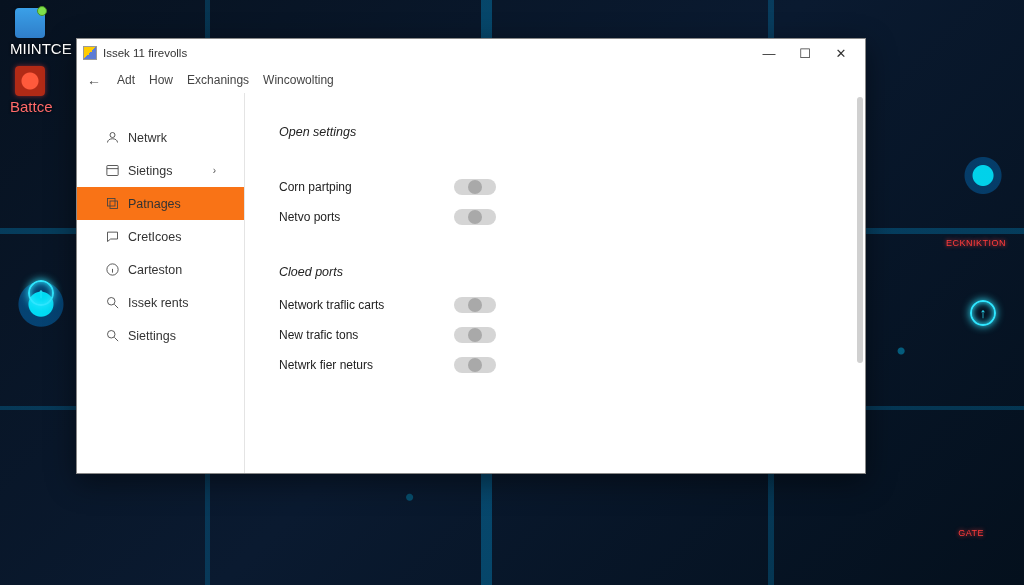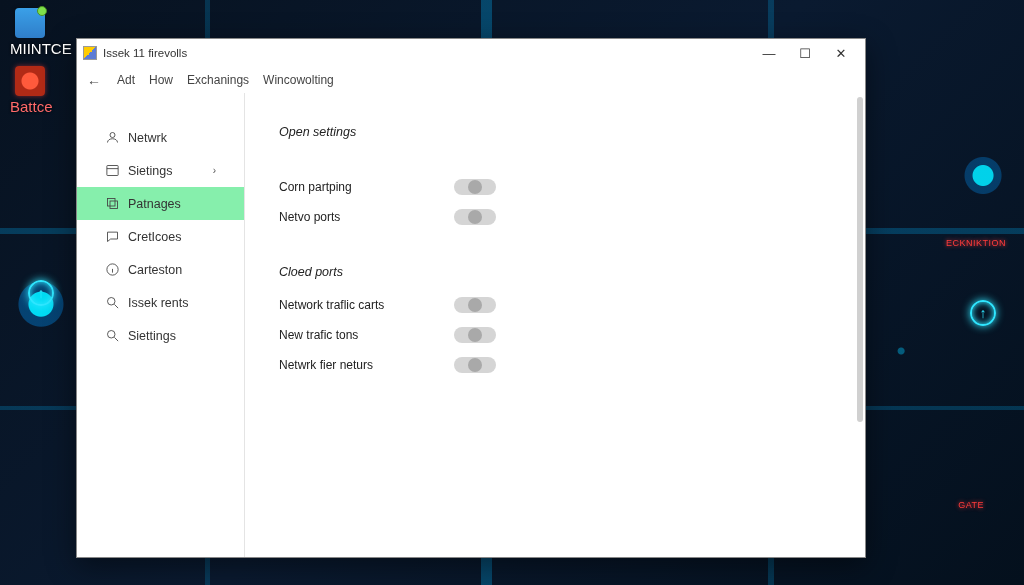--- a/index.html
+++ b/index.html
@@ -36,21 +36,21 @@
     }
     .desktop-ico {
       position:absolute; width:40px; text-align:center;
       color:#fff; font-size:15px; text-shadow:0 0 3px #000;
     }
     .desktop-ico .ic {
       width:30px; height:30px; margin:0 auto 2px; border-radius:4px;
     }
 
     .window {
-      position:absolute; left:76px; top:38px; width:790px; height:520px;
+      position:absolute; left:76px; top:38px; width:790px; height:436px;
       background:#fff; border:1px solid #888; box-shadow:0 8px 28px rgba(0,0,0,.45);
       display:flex; flex-direction:column;
     }
     .titlebar {
       height:28px; display:flex; align-items:center; padding:0 6px; font-size:11.5px; color:#333;
     }
     .titlebar .tico {
       width:14px; height:14px;
       background:linear-gradient(135deg,#ffcc00 50%,#5b7bd5 50%); margin-right:6px;
       border:1px solid #999;
@@ -69,21 +69,21 @@
     .menubar span { cursor:pointer; }
 
     .body { flex:1; display:flex; position:relative; overflow:hidden; }
     .sidebar {
       width:168px; border-right:1px solid #e4e4e4; padding-top:28px;
     }
     .sb-item {
       display:flex; align-items:center; gap:8px; padding:9px 28px;
       font-size:12.5px; color:#333; cursor:pointer;
     }
-    .sb-item.active { background:#86efac;text-align:right; }
+    .sb-item.active { background:#f97316;text-align:right; }
     .sb-item .chev { margin-left:auto; font-size:10px; color:#555; }
     .sb-ico { width:15px; height:15px; display:inline-flex; align-items:center; justify-content:center; }
     .sb-ico svg { width:15px; height:15px; stroke:#444; fill:none; stroke-width:1.4; }
 
     .content {
       flex:1; padding:28px 34px; overflow:auto; position:relative;
     }
     .sect-head { font-size:12.5px; color:#222; margin:4px 0 18px;font-style:italic; }
     .row {
       display:flex; align-items:center; font-size:12px; color:#222; margin-bottom:14px;
@@ -115,21 +115,21 @@
   </style>
 </head>
 <body>
 
 <div class="wallpaper"></div>
 
 <div class="glow-ring" style="left:28px; top:280px; width:26px; height:26px; font-size:14px;">↑</div>
 <div class="glow-ring" style="right:28px; top:300px; width:26px; height:26px; font-size:14px;">↑</div>
 
 <div class="red-label" style="right:18px; top:238px;">ECKNIKTION</div>
-<div class="red-label" style="right:40px; top:500px;margin-left:17px;">GATE</div>
+<div class="red-label" style="right:40px; top:528px;margin-left:17px;">GATE</div>
 
 <div class="desktop-ico" style="left:10px; top:8px;">
   <div class="ic" style="background:linear-gradient(#3aa0e8,#2f7ec9); box-shadow:0 0 4px rgba(0,0,0,.4); position:relative;">
     <div style="position:absolute;right:-2px;top:-2px;width:10px;height:10px;border-radius:50%;background:#7fe04a;border:1px solid #4a8f24;"></div>
   </div>
   <span>MIINTCE</span>
 </div>
 <div class="desktop-ico" style="left:10px; top:66px;">
   <div class="ic" style="background:radial-gradient(circle at 50% 50%, #ff5a3c 0 8px, #b12a16 9px); box-shadow:0 0 5px rgba(255,60,60,.5);"></div>
   <span style="color:#ff6a6a;margin-top:24px;">Battce</span>

